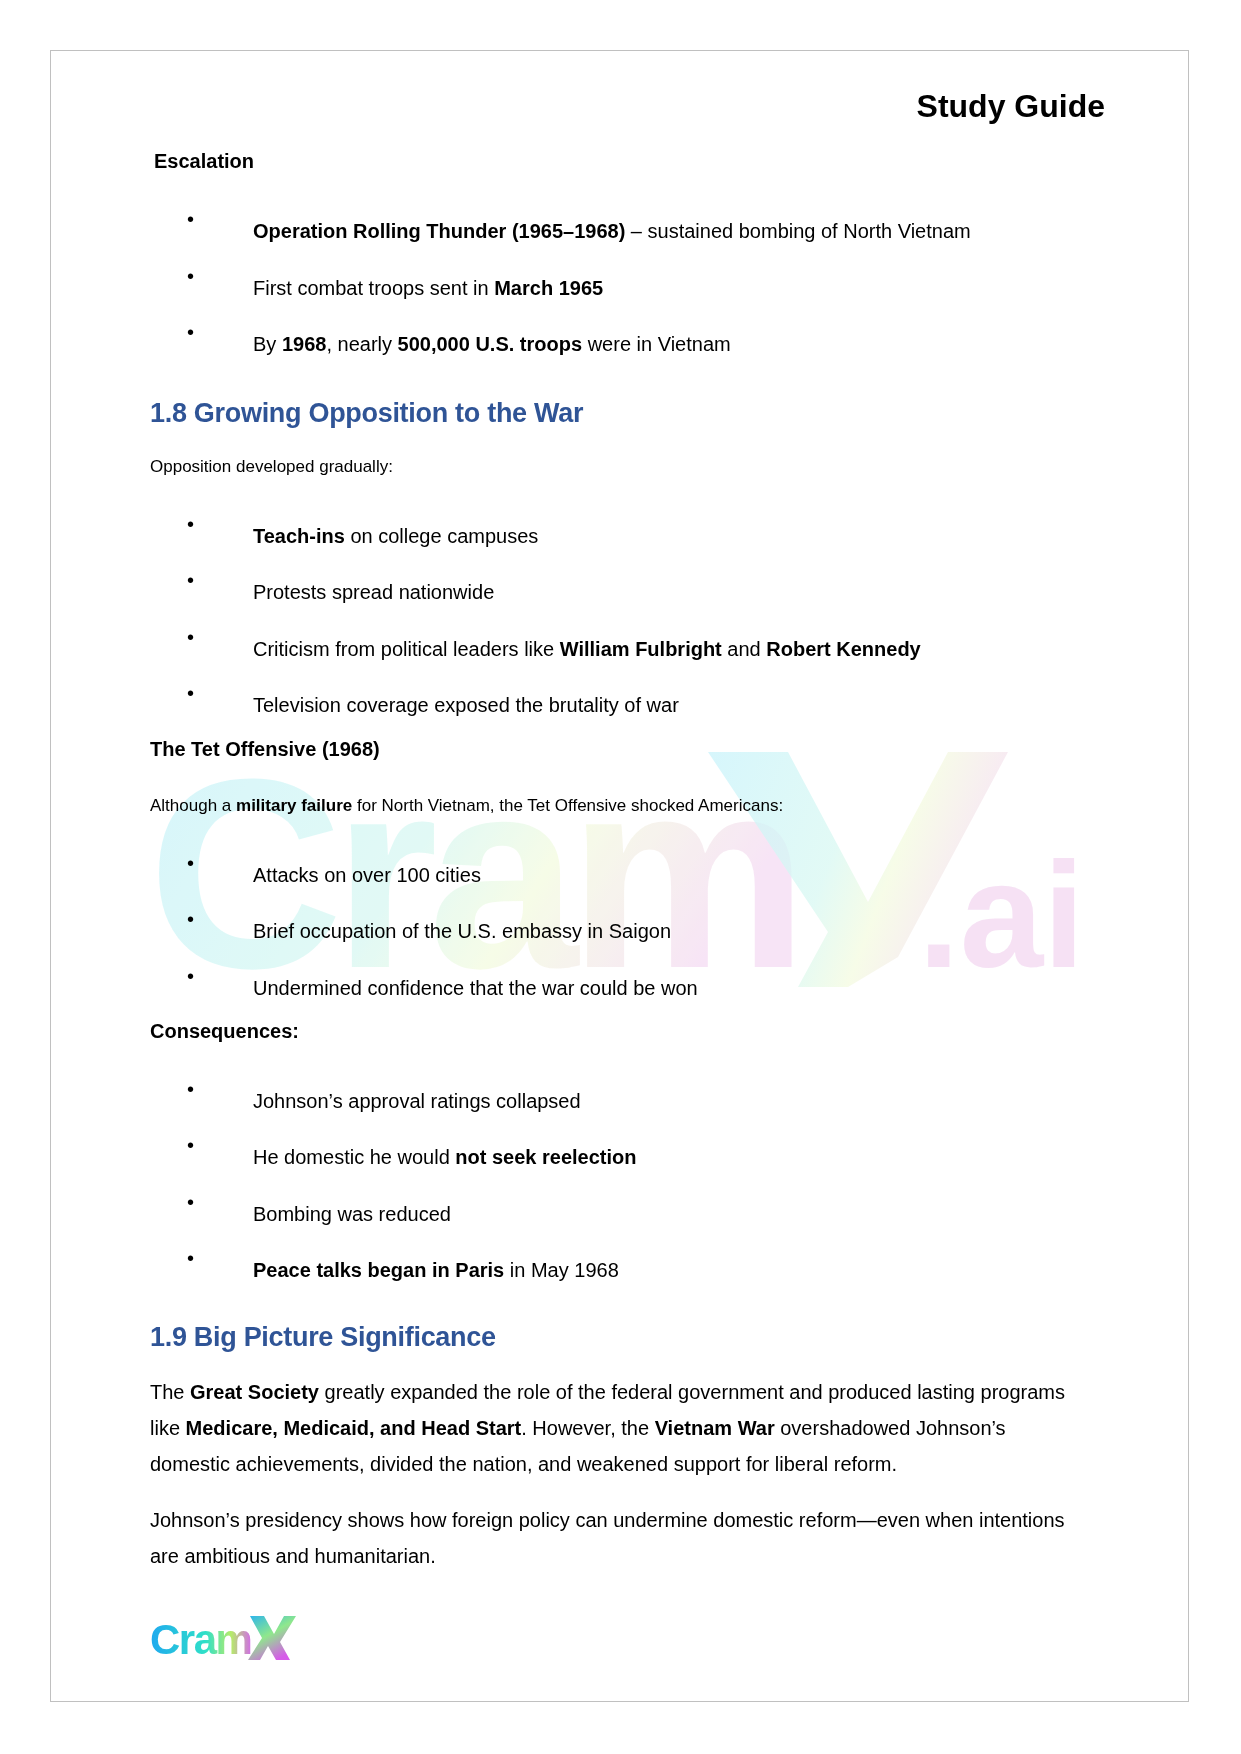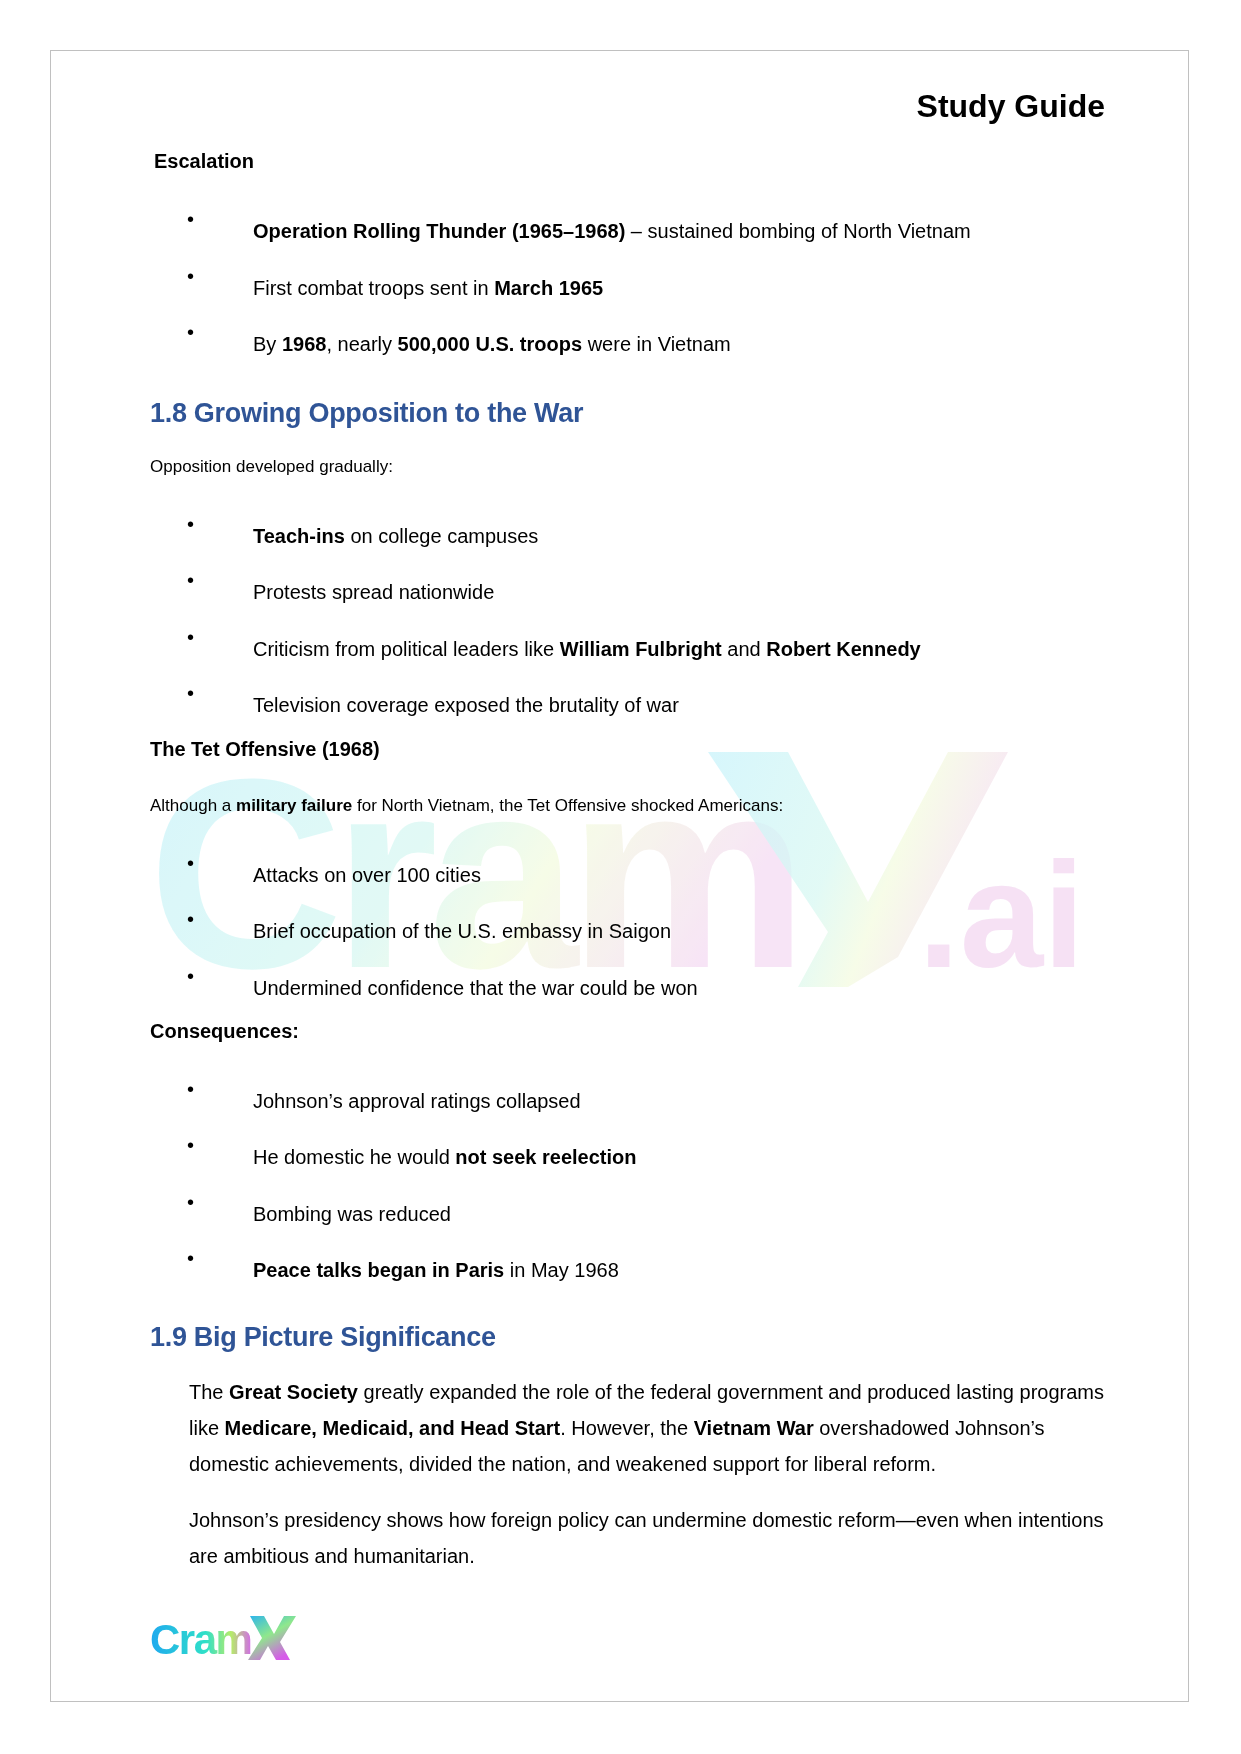--- a/index.html
+++ b/index.html
@@ -10,21 +10,21 @@
     .abs { position: absolute; white-space: nowrap; }
     .doc-title { right: 136px; top: 88px; font-size: 32px; font-weight: bold; position: absolute; }
     .body-text { font-size: 17px; line-height: 24px; }
     .sub-heading { font-size: 20px; font-weight: bold; }
     .section-heading { font-size: 27px; font-weight: bold; color: #2F5496;
                        font-family: "Liberation Sans", sans-serif; letter-spacing: -0.3px; }
     .bullet-row { position: absolute; left: 187px; font-size: 20px; line-height: 24px; white-space: nowrap; }
     .bullet-row .dot { position: absolute; left: 0; top: 0; }
     .bullet-row .txt { position: absolute; left: 38px; top: 12px; margin-left: 28px; }
     b { font-weight: bold; }
-    .para { position: absolute; left: 150px; width: 940px; font-size: 20px; line-height: 36px; white-space: normal; margin-left: 39px; }
+    .para { position: absolute; left: 150px; width: 940px; font-size: 20px; line-height: 36px; white-space: normal; }
     .watermark { position: absolute; left: 148px; top: 752px; width: 940px; height: 240px; pointer-events: none; }
     .logo { position: absolute; left: 150px; top: 1612px; }
   </style>
 </head>
 <body>
 
 <div class="page"></div>
 
 <svg class="watermark" viewBox="0 0 940 240" width="940" height="240">
   <defs>

